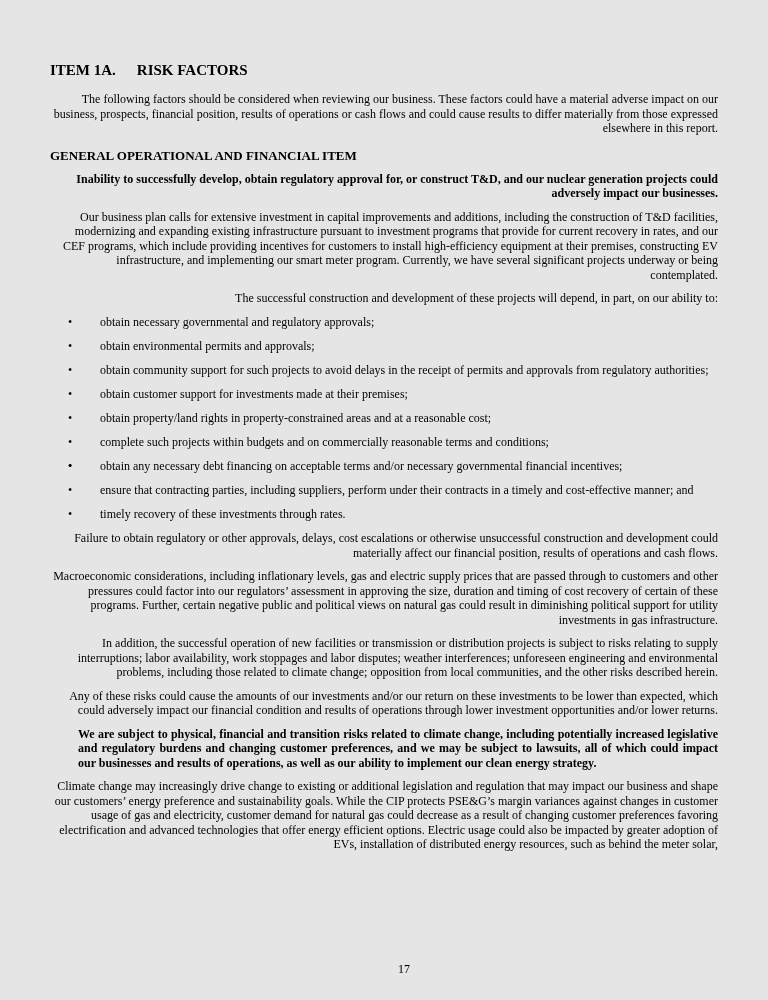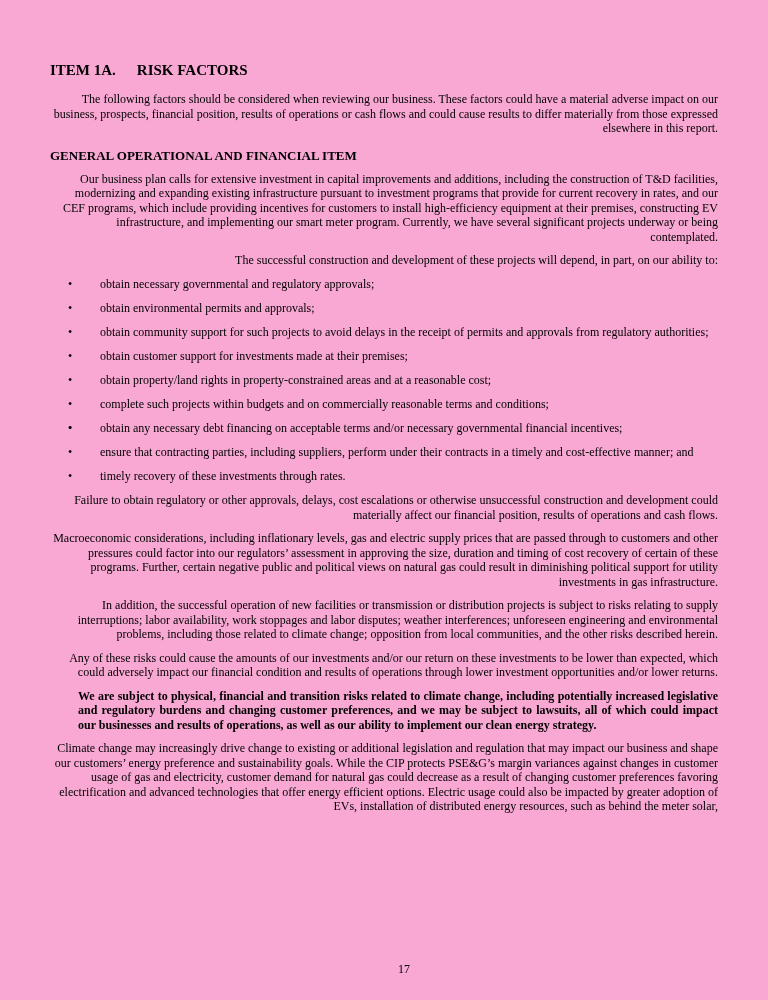--- a/index.html
+++ b/index.html
@@ -4,21 +4,21 @@
 <style>
   html, body {
     margin: 0;
     padding: 0;
     background: #ffffff;
   }
   .page {
     position: relative;
     width: 768px;
     height: 1000px;
-    background: #f9a8d4;
+    background: #e5e5e5;
     color: #000000;
     font-family: "Liberation Serif", "DejaVu Serif", serif;
     font-size: 12px;
     line-height: 14.5px;
     overflow: hidden;
     box-sizing: border-box;
     padding: 62px 50px 0 50px;
   }
   h1.doc-title {
     font-size: 15px;
@@ -77,20 +77,21 @@
 <div class="page">
 
   <h1 class="doc-title">
     <span class="item-label">ITEM 1A.</span><span>RISK FACTORS</span>
   </h1>
 
   <p class="para">The following factors should be considered when reviewing our business. These factors could have a material adverse impact on our business, prospects, financial position, results of operations or cash flows and could cause results to differ materially from those expressed elsewhere in this report.</p>
 
   <h2 class="section-heading">GENERAL OPERATIONAL AND FINANCIAL ITEM</h2>
 
+  <p class="para risk-statement">Inability to successfully develop, obtain regulatory approval for, or construct T&amp;D, and our nuclear generation projects could adversely impact our businesses.</p>
 
   <p class="para">Our business plan calls for extensive investment in capital improvements and additions, including the construction of T&amp;D facilities, modernizing and expanding existing infrastructure pursuant to investment programs that provide for current recovery in rates, and our CEF programs, which include providing incentives for customers to install high-efficiency equipment at their premises, constructing EV infrastructure, and implementing our smart meter program. Currently, we have several significant projects underway or being contemplated.</p>
 
   <p class="para">The successful construction and development of these projects will depend, in part, on our ability to:</p>
 
   <ul class="bullet-list">
     <li>
       <span class="bullet-marker">•</span>
       <span>obtain necessary governmental and regulatory approvals;</span>
     </li>

